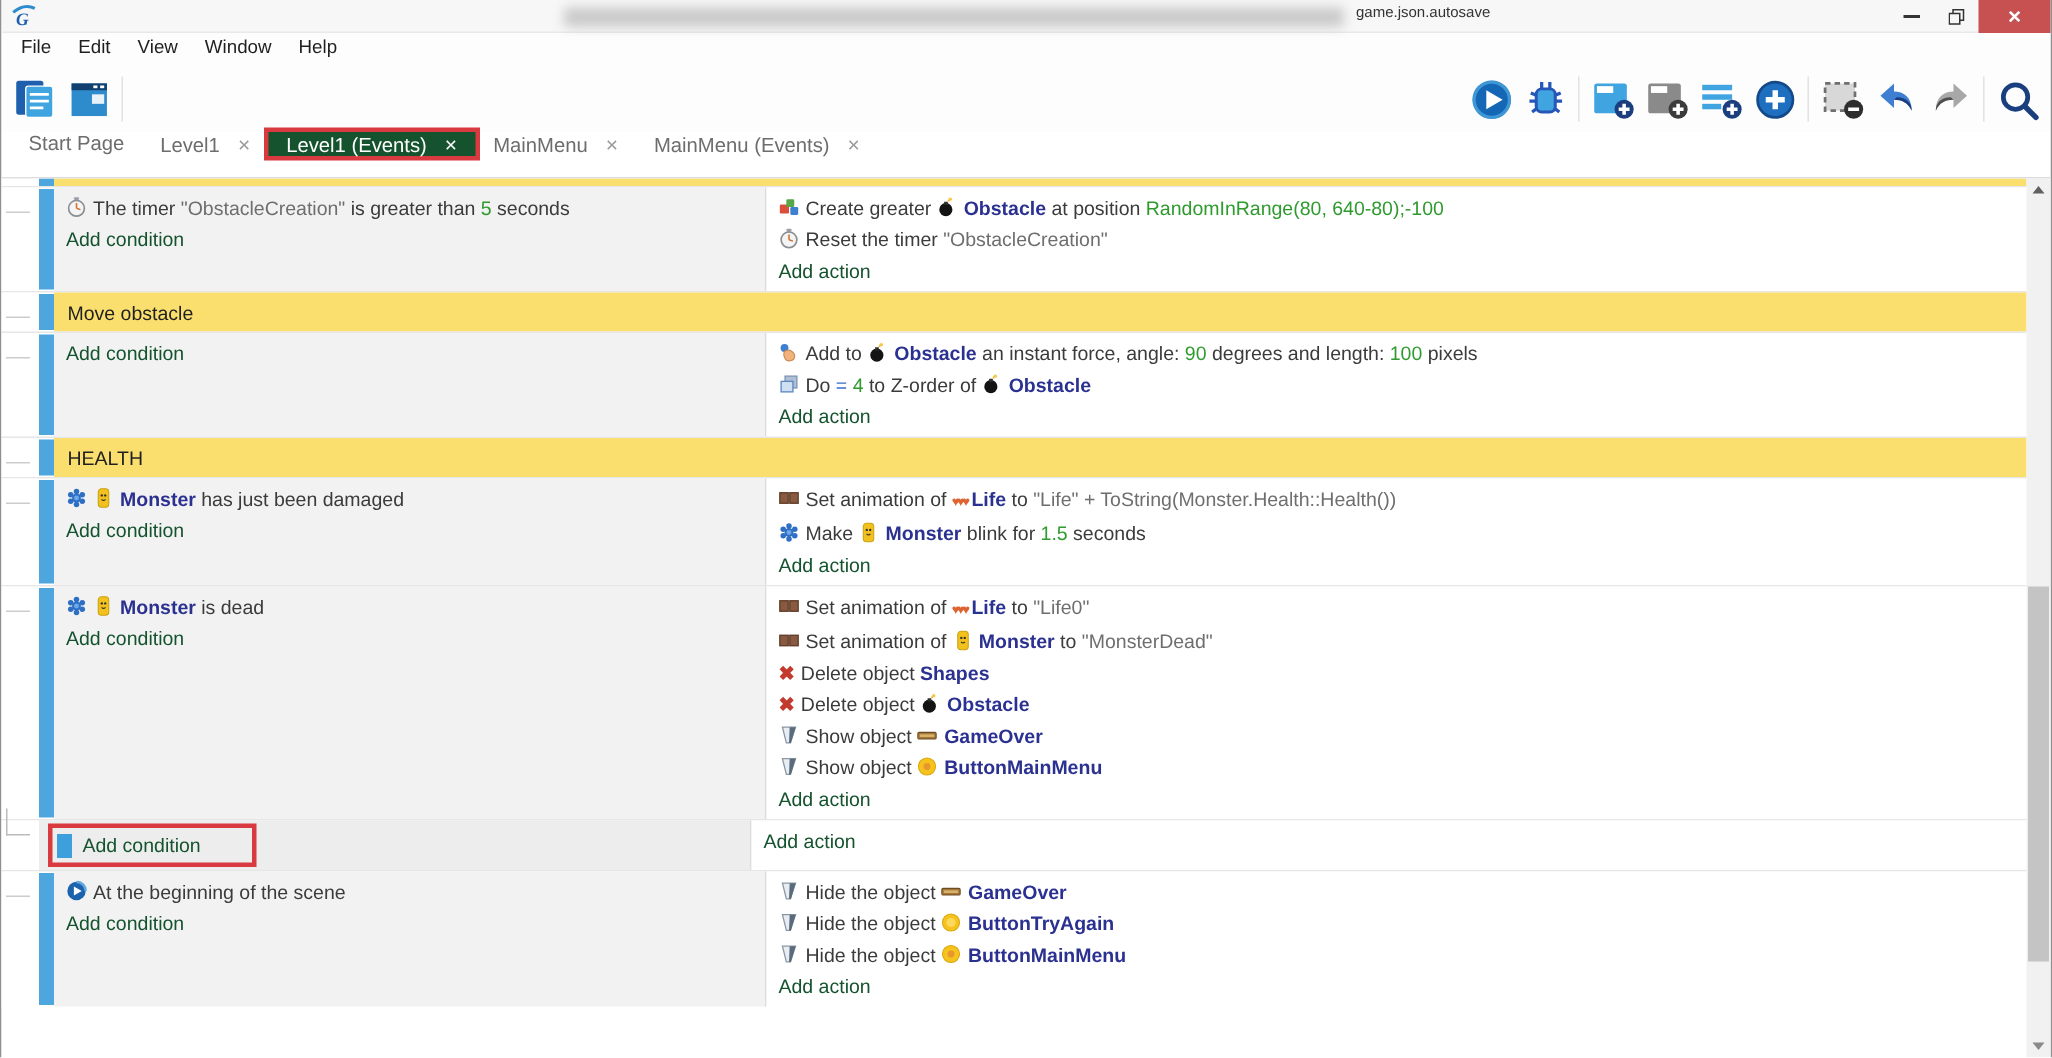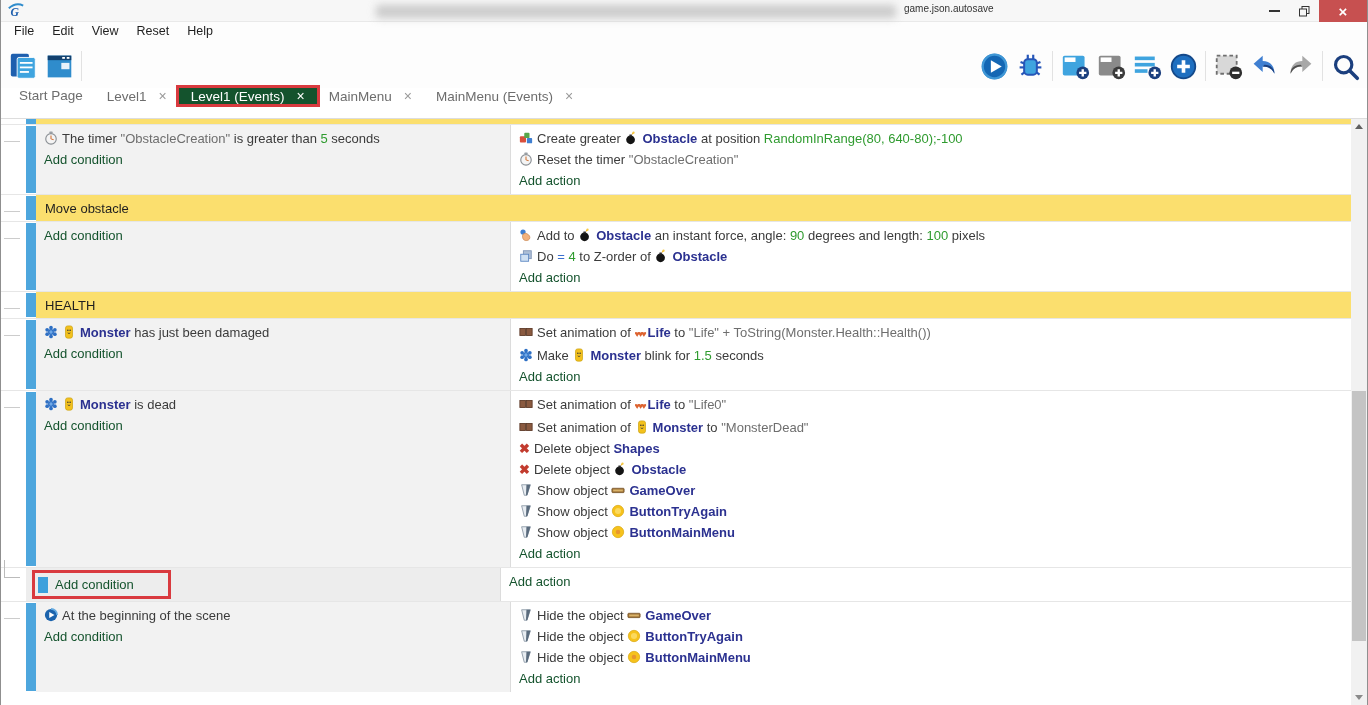--- a/index.html
+++ b/index.html
@@ -103,21 +103,21 @@
           </svg>
       </div>
       <div class="wc-btn wc-close">×</div>
     </div>
   </div>
 
   <div class="menubar" id="menubar">
       <span class="menu-item">File</span>
       <span class="menu-item">Edit</span>
       <span class="menu-item">View</span>
-      <span class="menu-item">Reset</span>
+      <span class="menu-item">Window</span>
       <span class="menu-item">Help</span>
     </div>
 
   <div class="toolbar">
     <div class="tb-group" id="tb-left">
         <div class="tb-btn">
           <span>
             <svg viewBox="0 0 32 32">
               <rect x="2" y="2" width="20" height="25" rx="2" fill="#1e5fae"></rect>
               <rect x="9" y="6" width="20" height="23" rx="2" fill="#3fa4df" stroke="#fff"></rect>
@@ -459,27 +459,20 @@
                   <path d="M8.5 2 L13 2 L9.5 14 L8 14 Z" fill="#5a6b7d"></path>
                 </svg></span><span class="seg-plain">Show object </span><span class="inline-icon"><svg viewBox="0 0 16 16">
                   <rect x="1" y="6" width="14" height="5" rx="1" fill="#a3763a" stroke="#6e4d22" stroke-width="0.8"></rect>
                   <rect x="2.5" y="7.5" width="11" height="2" fill="#d9b36a"></rect>
                 </svg></span><span class="seg-object">GameOver</span></div>
             <div class="line"><span class="inline-icon"><svg viewBox="0 0 16 16">
                   <path d="M3 2 L13 2 L9 14 L6 14 Z" fill="#e8edf2" stroke="#8a97a5"></path>
                   <path d="M8.5 2 L13 2 L9.5 14 L8 14 Z" fill="#5a6b7d"></path>
                 </svg></span><span class="seg-plain">Show object </span><span class="inline-icon"><svg viewBox="0 0 16 16">
                   <circle cx="8" cy="8" r="6.5" fill="#f6c21c" stroke="#d9a60e" stroke-width="0.8"></circle>
-                  <circle cx="8" cy="8" r="3.5" fill="#fbd95e"></circle>
-                </svg></span><span class="seg-object">ButtonTryAgain</span></div>
-            <div class="line"><span class="inline-icon"><svg viewBox="0 0 16 16">
-                  <path d="M3 2 L13 2 L9 14 L6 14 Z" fill="#e8edf2" stroke="#8a97a5"></path>
-                  <path d="M8.5 2 L13 2 L9.5 14 L8 14 Z" fill="#5a6b7d"></path>
-                </svg></span><span class="seg-plain">Show object </span><span class="inline-icon"><svg viewBox="0 0 16 16">
-                  <circle cx="8" cy="8" r="6.5" fill="#f6c21c" stroke="#d9a60e" stroke-width="0.8"></circle>
                   <circle cx="8" cy="8" r="2.6" fill="#e8962e"></circle>
                 </svg></span><span class="seg-object">ButtonMainMenu</span></div>
             <div class="placeholder">Add action</div>
           </div>
         </div>
         <div class="row empty-row">
           <div class="gutter">
             <div class="corner"></div>
           </div>
           <div class="cond"><span class="annot-box">

